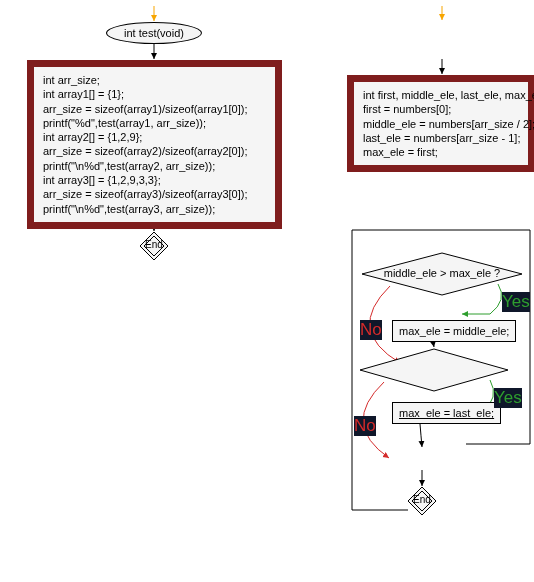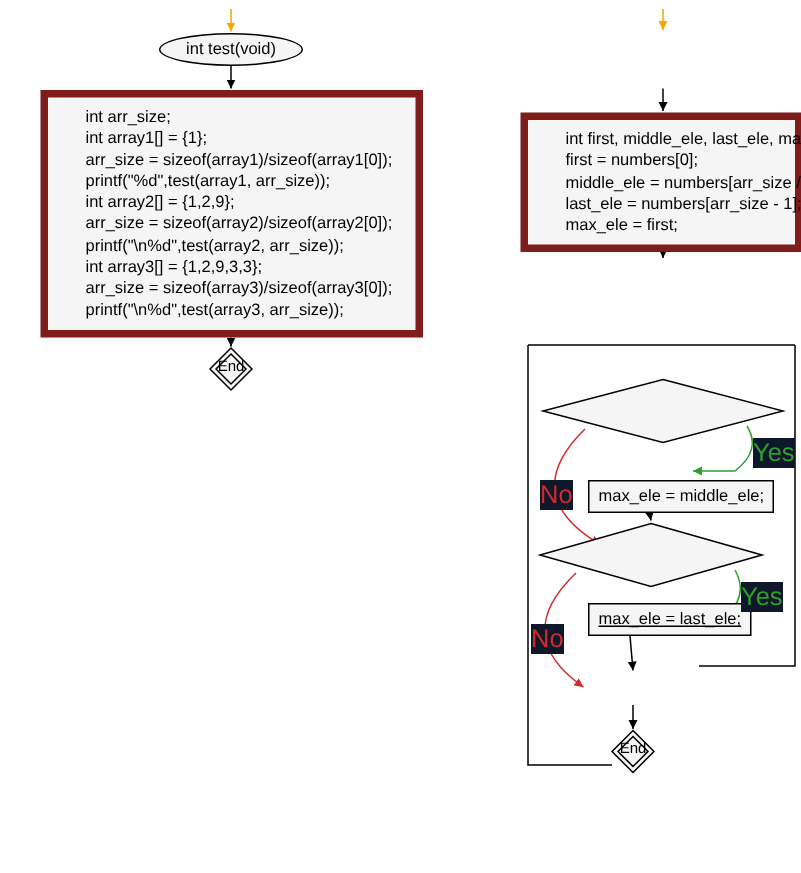--- a/index.html
+++ b/index.html
@@ -27,24 +27,24 @@
   .ellipse {
     border: 1px solid #000;
     background: #f5f5f5;
     border-radius: 50%;
     display: flex;
     align-items: center;
     justify-content: center;
     padding: 2px 4px;
   }
   .codebox {
-    border: 5px solid #7f1d1d;
+    border: 7px solid #7f1d1d;
     background: #f5f5f5;
     text-align: left;
-    padding: 6px 25px;
+    padding: 6px 9px;
     white-space: pre;
     font-family: "Helvetica","Arial",sans-serif;
   }
   .stmtbox {
     border: 1px solid #000;
     background: #f5f5f5;
     display: flex;
     align-items: center;
     justify-content: center;
     padding: 3px 6px;
@@ -169,20 +169,21 @@
     <div style="position:absolute; left:4px; top:7px; width:20px; text-align:center; font-size:10px;">End</div>
   </div>
 
 
   <div class="node codebox" style="left:347px; top:75px; width:188px;">int first, middle_ele, last_ele, max_ele;
 first = numbers[0];
 middle_ele = numbers[arr_size / 2];
 last_ele = numbers[arr_size - 1];
 max_ele = first;</div>
 
+  <div class="node" style="left:374px; top:266px; width:136px; text-align:center;">middle_ele &gt; max_ele ?</div>
 
   <div class="node stmtbox" style="left:392px; top:320px;">
     <span>max_ele = middle_ele;</span>
   </div>
 
 
   <div class="node stmtbox" style="left:392px; top:402px;text-decoration:underline;">
     <span>max_ele = last_ele;</span>
   </div>
 

